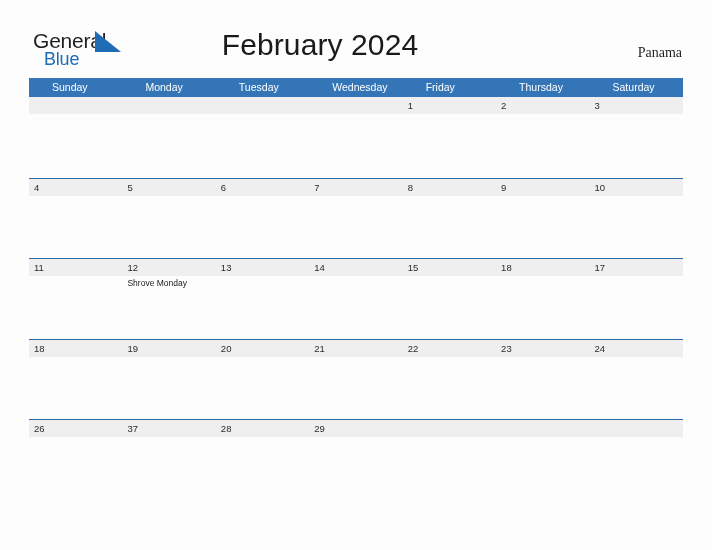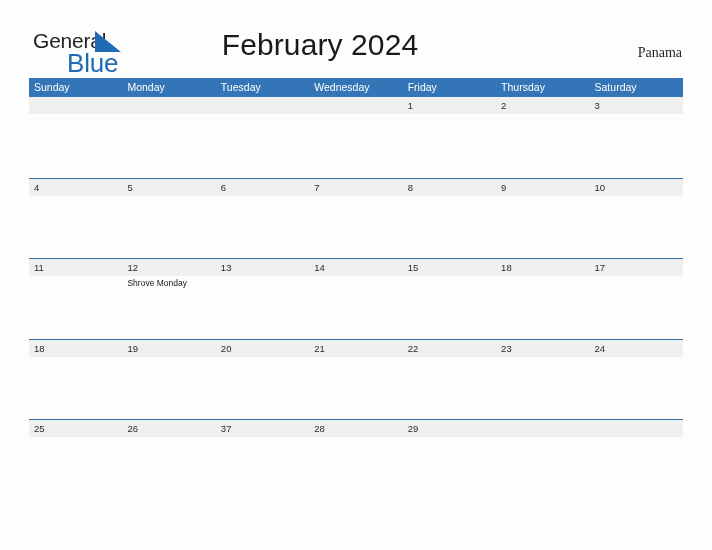--- a/index.html
+++ b/index.html
@@ -56,23 +56,23 @@
   .logo-mark {
     position: absolute;
     left: 62px;
     top: 1px;
     width: 28px;
     height: 21px;
   }
   .logo-mark svg { display: block; }
   .logo-blue {
     position: absolute;
-    left: 34px;
+    left: 11px;
     top: 20px;
-    font-size: 26px;
+    font-size: 18px;
     letter-spacing: -0.2px;
     color: #1f6cb5;
     font-family: "Liberation Sans", sans-serif;
   }
 
   .month-title {
     position: absolute;
     left: 0;
     top: 28px;
     width: 640px;
@@ -105,21 +105,21 @@
     width: 654px;
     height: 19px;
     background: #3375b7;
   }
   .dow-cell {
     width: 93.43px;
     height: 19px;
     line-height: 19px;
     color: #ffffff;
     font-size: 10.5px;
-    padding-left: 5px;
+    padding-left: 23px;
     box-sizing: border-box;
     font-family: "Liberation Sans", sans-serif;
     overflow: hidden;
     white-space: nowrap;
   }
 
   .week {
     width: 654px;
     height: 80.5px;
     position: relative;
@@ -294,21 +294,20 @@
             <div class="events-cell"></div>
             <div class="events-cell"></div>
             <div class="events-cell"></div>
             <div class="events-cell"></div>
             <div class="events-cell"></div>
           </div>
         </div>
         <div class="week">
           <div class="week-top-rule"></div>
           <div class="daynum-band">
-            <div class="daynum-cell">25</div>
             <div class="daynum-cell">26</div>
             <div class="daynum-cell">37</div>
             <div class="daynum-cell">28</div>
             <div class="daynum-cell">29</div>
             <div class="daynum-cell empty-cell"></div>
             <div class="daynum-cell empty-cell"></div>
           </div>
           <div class="events-band">
             <div class="events-cell"></div>
             <div class="events-cell"></div>

